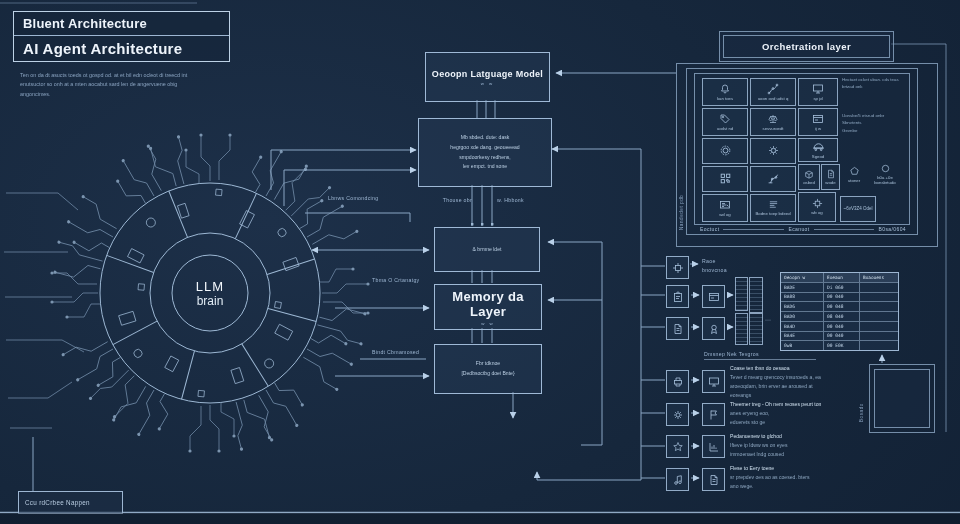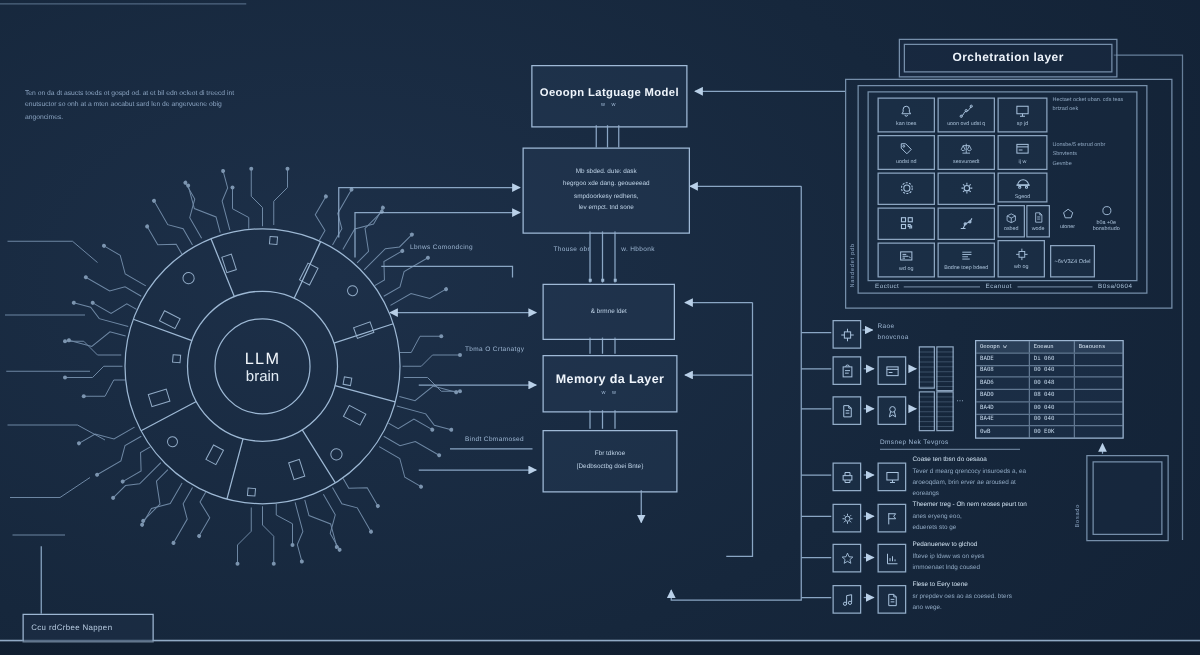--- a/index.html
+++ b/index.html
@@ -294,20 +294,24 @@
         <use href="#rayA" transform="rotate(240)"></use>
           <use href="#rayB" transform="rotate(255)"></use>
         <use href="#rayA" transform="rotate(270)"></use>
           <use href="#rayA" transform="rotate(300)"></use>
         <use href="#rayB" transform="rotate(315)"></use>
           <use href="#rayA" transform="rotate(330)"></use>
       </g>
     </g>
   </svg>
 
+  <div class="titlebox">
+    <div class="row1">Bluent Architecture</div>
+    <div class="row2">AI Agent Architecture</div>
+  </div>
   <div class="desc">
     <div>Ten on da dt asucts toeds ot gospd od. at et bil edn ocleot di treecd int</div>
     <div>enutsuctor so onh at a mten aocabut sard len de angervuene obig</div>
     <div>angoncimes.</div>
   </div>
 
   <div class="brainlbl">
     <div class="b1">LLM</div>
     <div class="b2">brain</div>
   </div>
@@ -321,21 +325,21 @@
     <div class="boxlines">hegrgoo xde dang. geoueeead</div>
     <div class="boxlines">smpdoorkesy redhens,</div>
     <div class="boxlines">lev empct. tnd sone</div>
   </div>
   <div class="connlabel" style="left:430px;top:197px;width:42px;text-align:right">Thouse obr</div>
   <div class="connlabel" style="left:497px;top:197px;width:48px">w. Hbbonk</div>
   <div class="bx" style="left:434px;top:227px;width:104px;height:43px">
     <div class="boxlines">&amp; brmne ldet</div>
   </div>
   <div class="bx" style="left:434px;top:284px;width:106px;height:44px">
-    <div class="boxtitle" style="font-size:10px">Memory da Layer</div>
+    <div class="boxtitle" style="font-size:13px">Memory da Layer</div>
     <div class="boxsub">w  w</div>
   </div>
   <div class="bx" style="left:434px;top:344px;width:106px;height:48px">
     <div class="boxlines">Fbr tdknoe</div>
     <div class="boxlines">[Dedbsoctbg doei Bnte}</div>
   </div>
 
   <div class="connlabel" style="left:328px;top:195px;width:92px">Lbnws Comondcing</div>
   <div class="connlabel" style="left:372px;top:277px;width:92px">Tbma O Crtanatgy</div>
   <div class="connlabel" style="left:372px;top:349px;width:92px">Bindt Cbmamosed</div>

